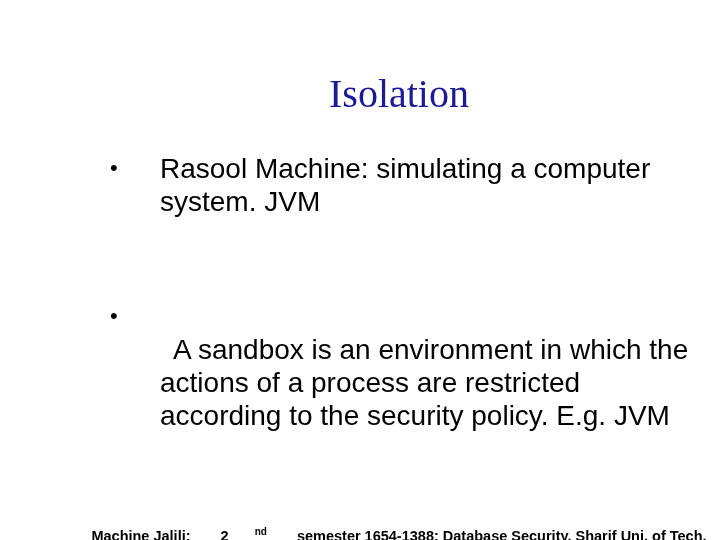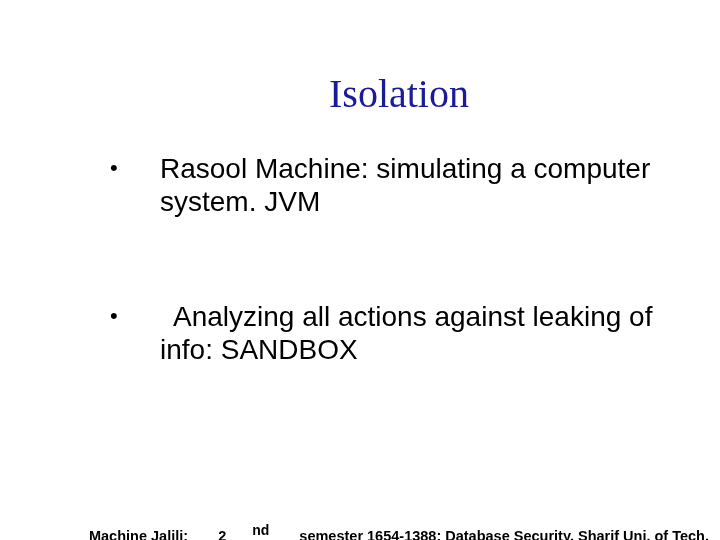--- a/index.html
+++ b/index.html
@@ -48,38 +48,39 @@
   .footer {
     position: absolute;
     left: 0;
     right: 0;
     bottom: 22px;
     text-align: center;
     font-size: 14.5px;
     font-weight: bold;
     color: #000;
   }
-  .footer sup { font-size: 14px; }
+  .footer sup { font-size: 10px; }
 </style>
 </head>
 <body>
 
 <div class="slide">
   <div class="title">Isolation</div>
 
   <div class="content">
     <div class="bullet">
       <div class="dot">•</div>
       <div class="bullet-body">Rasool Machine:  simulating a computer system. JVM</div>
     </div>
 
     <div class="bullet">
       <div class="dot">•</div>
       <div class="bullet-body">
-        <span>Analyzing all actions against leaking of info: SANDBOX</span><br>
+        <br>
+        <span>A sandbox is an environment in which the actions of a process are restricted according to the security policy.  E.g. JVM</span>
       </div>
     </div>
   </div>
 
   <div class="footer">
     <span>Machine Jalili; </span><span>2</span><sup>nd</sup><span> semester 1654-1388; Database Security, Sharif Uni. of Tech.</span>
   </div>
 </div>
 
 </body></html>

